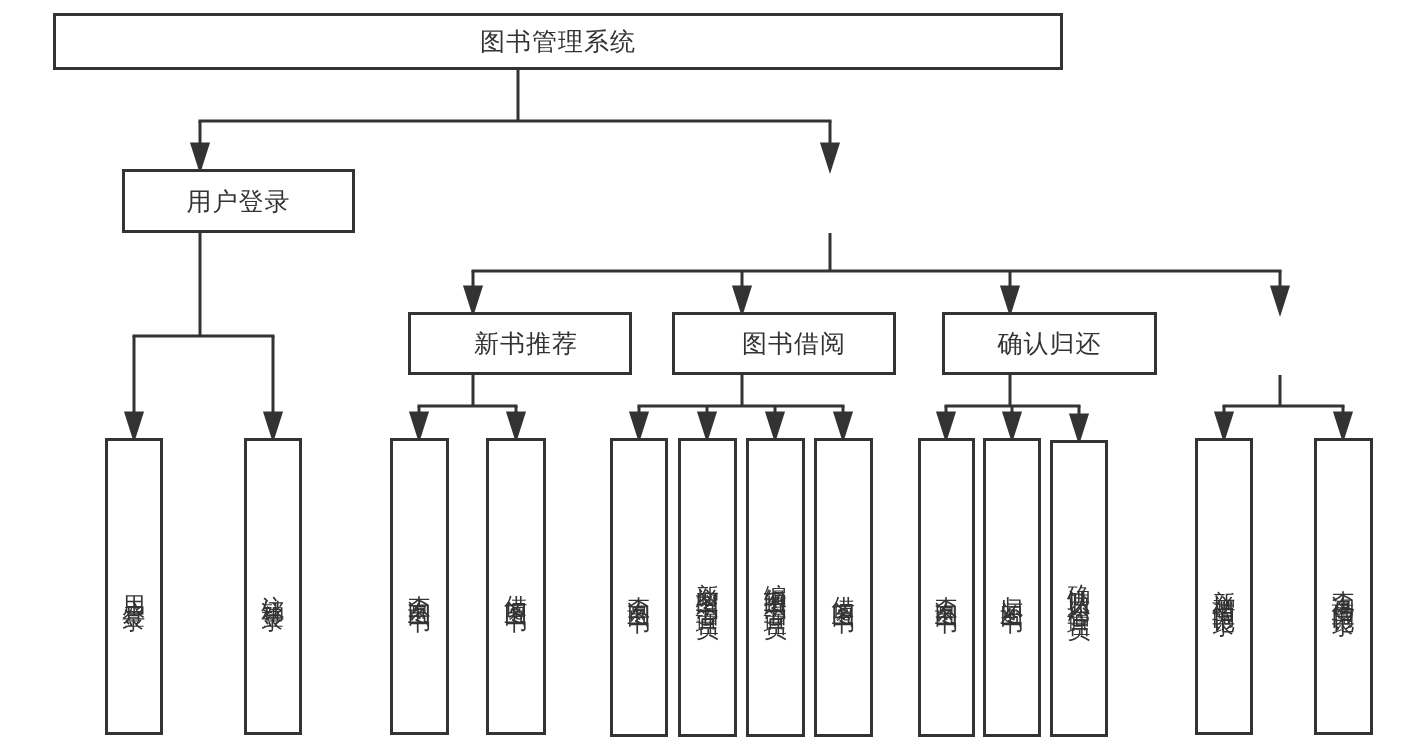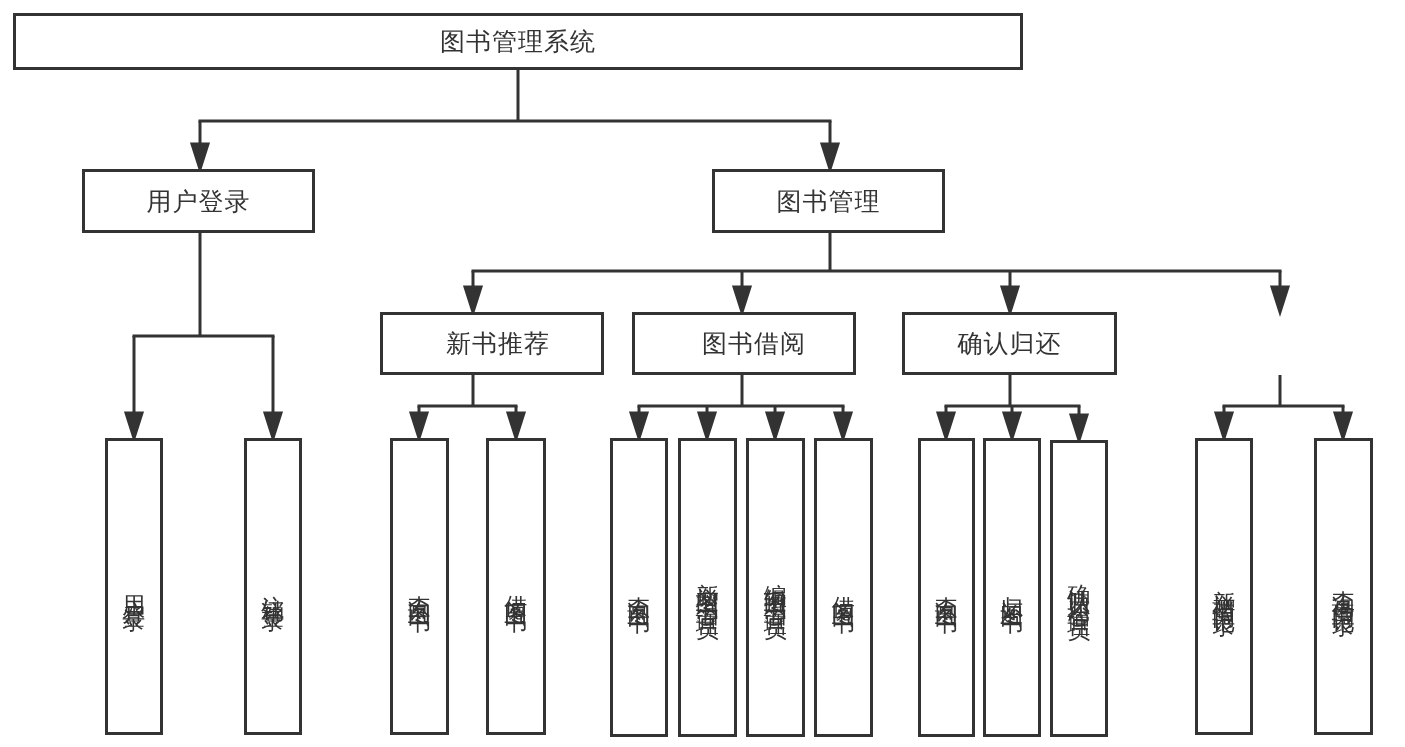--- a/index.html
+++ b/index.html
@@ -13,34 +13,34 @@
   #connectors{position:absolute;left:0;top:0;width:1405px;height:747px;z-index:1;}
   .hbox,.vbox{
     position:absolute;
     box-sizing:border-box;
     border:3px solid #333333;
     background:#ffffff;
     display:flex;align-items:center;justify-content:center;
     color:#333333;
     z-index:2;
   }
-  .hbox{font-size:25px;letter-spacing:1px;}
+  .hbox{font-size:25px;letter-spacing:1px;margin-left:40px;}
   .vtext{
     writing-mode:vertical-rl;
     text-orientation:mixed;
     font-size:23px;
     line-height:1.15;
     letter-spacing:5px;
     color:#333333;
   }
   
   .root {left:13px;  top:13px;  width:1010px;height:57px;}
   .n-ul {left:82px;  top:169px; width:233px; height:64px;}
   .n-bm {left:712px; top:169px; width:233px; height:64px;}
-  .n-nb {left:380px; top:312px; width:224px; height:63px;padding-left:12px;}
+  .n-nb {left:368px; top:312px; width:224px; height:63px;padding-left:12px;}
   .n-bb {left:632px; top:312px; width:224px; height:63px;padding-left:20px;}
   .n-cb {left:902px; top:312px; width:215px; height:63px;}
   .n-br {left:1173px;top:312px; width:215px; height:63px;}
   
   .v-ul1{left:105px; top:438px; width:58px; height:297px;}
   .v-ul2{left:244px; top:438px; width:58px; height:297px;}
   .v-nb1{left:390px; top:438px; width:59px; height:297px;}
   .v-nb2{left:486px; top:438px; width:60px; height:297px;}
   .v-bb1{left:610px; top:438px; width:58px; height:299px;}
   .v-bb2{left:678px; top:438px; width:59px; height:299px;}
@@ -125,21 +125,20 @@
       <line x1="1224" y1="406" x2="1224" y2="420"></line>
       <polygon points="1216,413 1232,413 1224,438"></polygon>
       <line x1="1343" y1="406" x2="1343" y2="420"></line>
       <polygon points="1335,413 1351,413 1343,438"></polygon>
     </g>
   </svg>
 
   <div class="hbox root">图书管理系统</div>
 
   <div class="hbox n-ul">用户登录</div>
-  <div class="hbox n-bm">图书管理</div>
 
   <div class="hbox n-nb">新书推荐</div>
   <div class="hbox n-bb">图书借阅</div>
   <div class="hbox n-cb">确认归还</div>
 
   <div class="vbox v-ul1">
     <span class="vtext">用户登录</span>
   </div>
   <div class="vbox v-ul2">
     <span class="vtext">注销登录</span>

